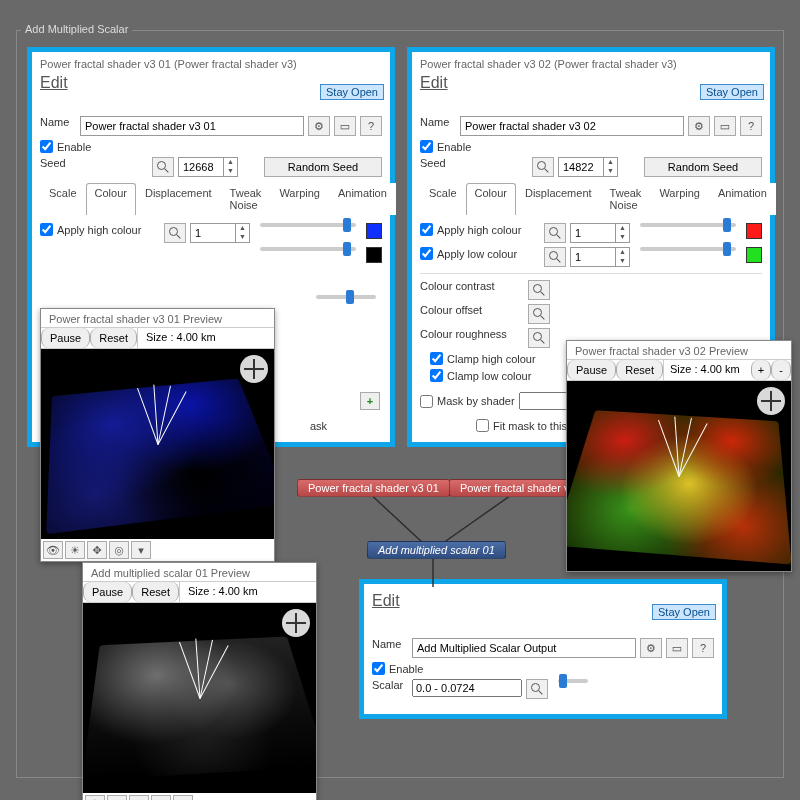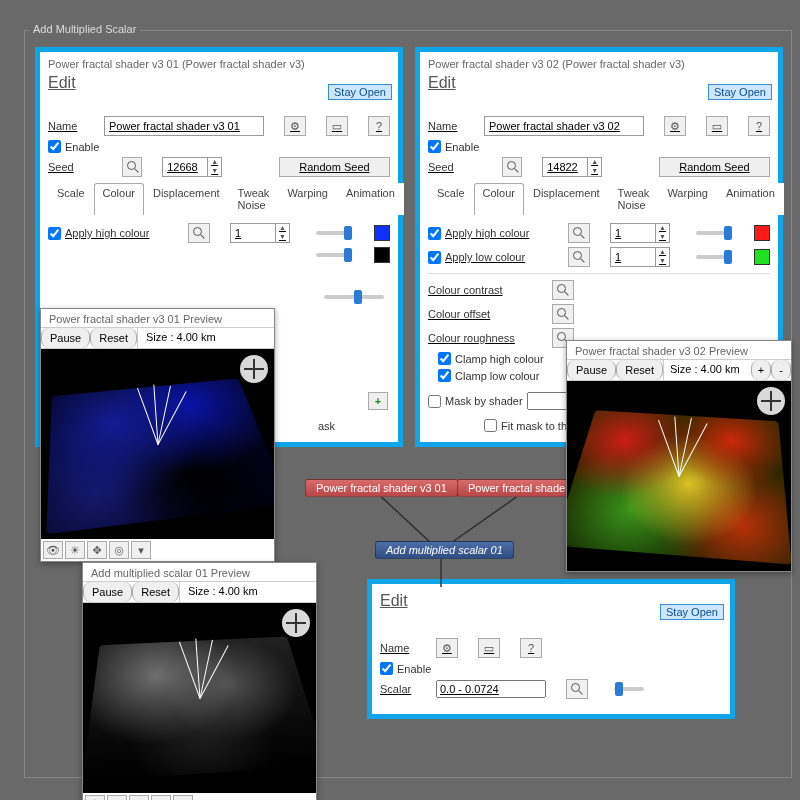--- a/index.html
+++ b/index.html
@@ -1,27 +1,27 @@
 <!DOCTYPE html>
 <html><head>
 <meta charset="utf-8">
 <style>
   * { box-sizing: border-box; font-family: "Segoe UI", Tahoma, sans-serif; font-size: 11px; }
   body { margin: 0; background: #696969; width: 800px; height: 800px; position: relative; overflow: hidden; }
-  .outer-frame { position: absolute; left: 24px; top: 30px; width: 768px; height: 748px; border: 1px solid #888; background: #696969; padding-left: 24px; }
+  .outer-frame { position: absolute; left: 16px; top: 30px; width: 768px; height: 748px; border: 1px solid #888; background: #696969; padding-left: 24px; }
   .outer-title { position: absolute; left: 4px; top: -8px; background: #696969; color: #ddd; padding: 0 4px; font-size: 11px; }
 
   .panel { position: absolute; background: #fff; border: 5px solid #0ea5e9; }
   .panel-header { color: #666; padding: 6px 8px 4px 8px; font-size: 11px; }
   .edit-link { color: #555; padding: 0 8px 4px 8px; font-size: 16px; display: inline-block; text-decoration: underline; }
 
   .btn { background: #efefef; border: 1px solid #aaa; padding: 2px 8px; font-size: 11px; cursor: pointer; height: 20px; line-height: 15px; }
   .stay-open { position: absolute; right: 6px; top: 32px; background: #cce6ff; border: 1px solid #3b8dd0; color: #0a4e8a; padding: 1px 5px; font-size: 11px; cursor: pointer; }
 
-  .row { display: flex; align-items: center; padding: 2px 8px; gap: 20px; text-decoration: underline; }
+  .row { display: flex; align-items: flex-start; padding: 2px 8px; gap: 4px; }
   .lbl { width: 36px; color: #333; }
   .lbl-w { width: 104px; color: #333; }
   input[type=text].field { border: 1px solid #999; padding: 2px 4px; font-size: 11px; height: 20px; }
   .chk { display: flex; align-items: center; gap: 4px; padding: 2px 8px; color: #333; }
   .chk input { margin: 0; }
 
   .iconbtn { width: 22px; height: 20px; border: 1px solid #aaa; background: #f0f0f0; display: inline-flex; align-items: center; justify-content: center; font-size: 11px; color: #555; cursor: pointer; }
   .iconbtn.mag { position: relative; }
   .iconbtn.mag::before { content: ""; width: 7px; height: 7px; border: 1.3px solid #555; border-radius: 50%; position: absolute; left: 4px; top: 3px; }
   .iconbtn.mag::after { content: ""; width: 5px; height: 1.3px; background: #555; position: absolute; left: 11px; top: 12px; transform: rotate(45deg); }
@@ -297,20 +297,21 @@
         <span>Fit mask to this</span>
       </label>
   </div>
 
   <div class="panel" style="left:342px; top:548px; width:368px; height:140px;">
     <div class="edit-link" style="padding-top:8px">Edit</div>
     <div class="stay-open" style="top:20px">Stay Open</div>
 
     <div class="row" style="margin-top:22px;">
       <span class="lbl">Name</span>
+      <input type="text" class="field" style="flex: 1 1 0%;" value="Add Multiplied Scalar Output">
       <span class="iconbtn">⚙</span>
       <span class="iconbtn">▭</span>
       <span class="iconbtn">?</span>
     </div>
     <label class="chk">
         <input type="checkbox" checked="" style="">
         <span>Enable</span>
       </label>
     <div class="row">
       <span class="lbl">Scalar</span>

